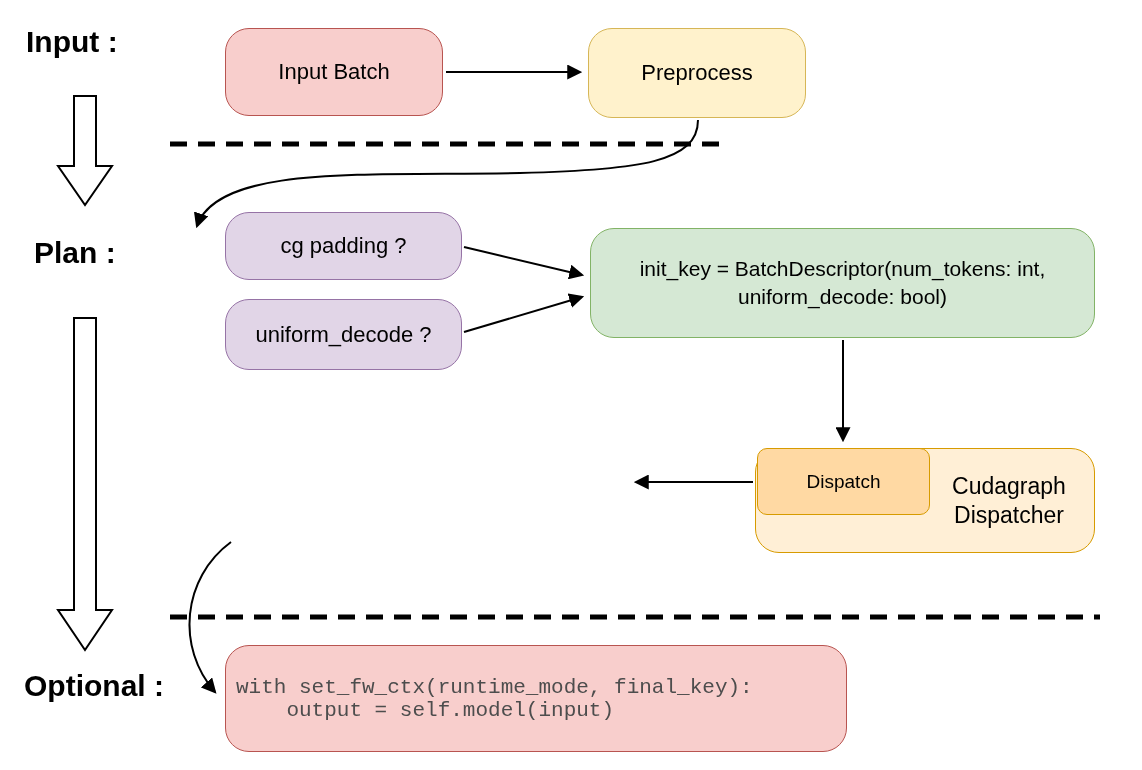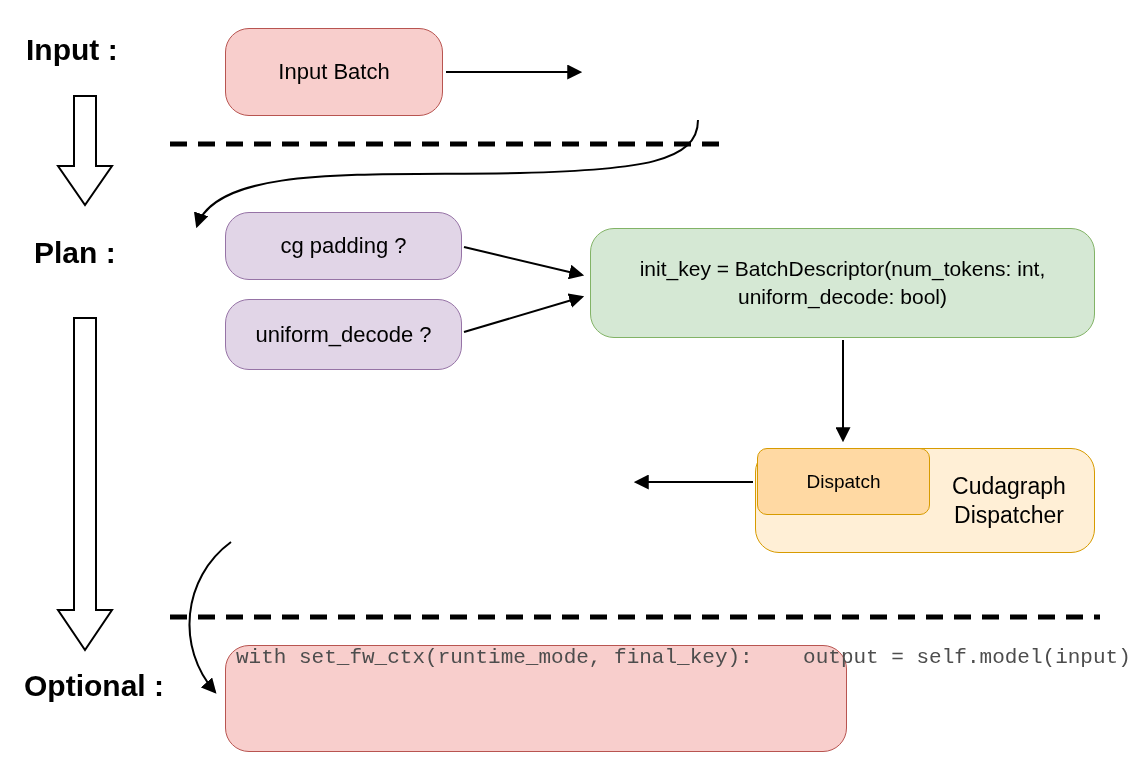--- a/index.html
+++ b/index.html
@@ -45,48 +45,51 @@
   #init-key-node      { left: 590px; top: 228px; width: 505px; height: 110px; font-size: 21px; flex-direction: column; line-height: 1.35; }
   #cudagraph-dispatcher-node { left: 755px; top: 448px; width: 340px; height: 105px; font-size: 23px; justify-content: flex-end; padding-left: 40px; }
   #cudagraph-dispatcher-node .label-wrap { width: 170px; line-height: 1.25; }
   #dispatch-node      { left: 757px; top: 448px; width: 173px; height: 67px;  font-size: 19px; border-radius: 10px; }
   #runtime-mode-node  { left: 225px; top: 443px; width: 402px; height: 110px; font-size: 19px; flex-direction: column; line-height: 1.5; }
   #execute-code-node  {
     left: 225px; top: 645px; width: 622px; height: 107px;
     font-family: "Liberation Mono", "DejaVu Sans Mono", monospace;
     font-size: 21px;
     color: #4d4d4d;
-    flex-direction: row;
+    flex-direction: column;
     align-items: flex-start;
-    justify-content: space-between;
+    justify-content: center;
     text-align: left;
     padding-left: 10px;
   }
   #execute-code-node .line { white-space: pre; }
 
   #arrow-layer {
     position: absolute;
     left: 0; top: 0;
     width: 1142px; height: 770px;
     pointer-events: none;
   }
 </style>
 </head>
 <body>
 
 <div id="canvas">
 
-  <div class="stage-label" style="left:26px; top:33px;">Input :</div>
+  <div class="stage-label" style="left:26px; top:25px;">Input :</div>
   <div class="stage-label" style="left:34px; top:236px;">Plan :</div>
   <div class="stage-label" style="left:24px; top:669px;">Optional :</div>
 
   <div id="input-batch-node" class="node red">
     <span class="line">Input Batch</span>
   </div>
 
+  <div id="preprocess-node" class="node yellow">
+    <span class="line">Preprocess</span>
+  </div>
 
   <div id="cg-padding-node" class="node purple">
     <span class="line">cg padding ?</span>
   </div>
 
   <div id="uniform-decode-node" class="node purple">
     <span class="line">uniform_decode ?</span>
   </div>
 
   <div id="init-key-node" class="node green">

